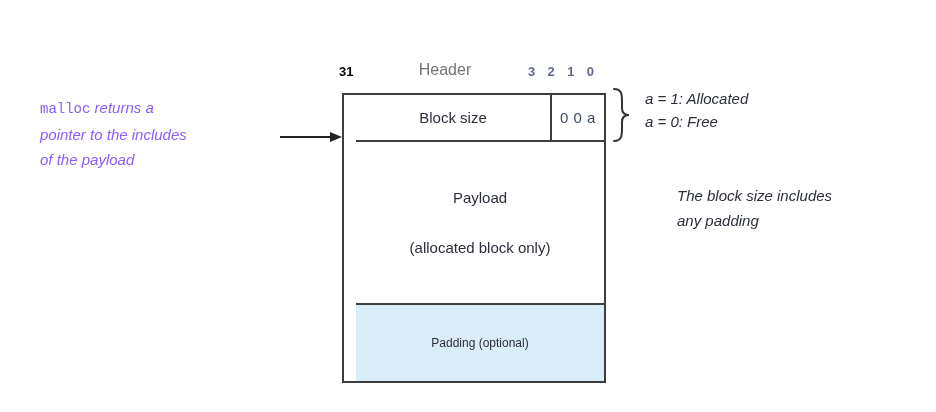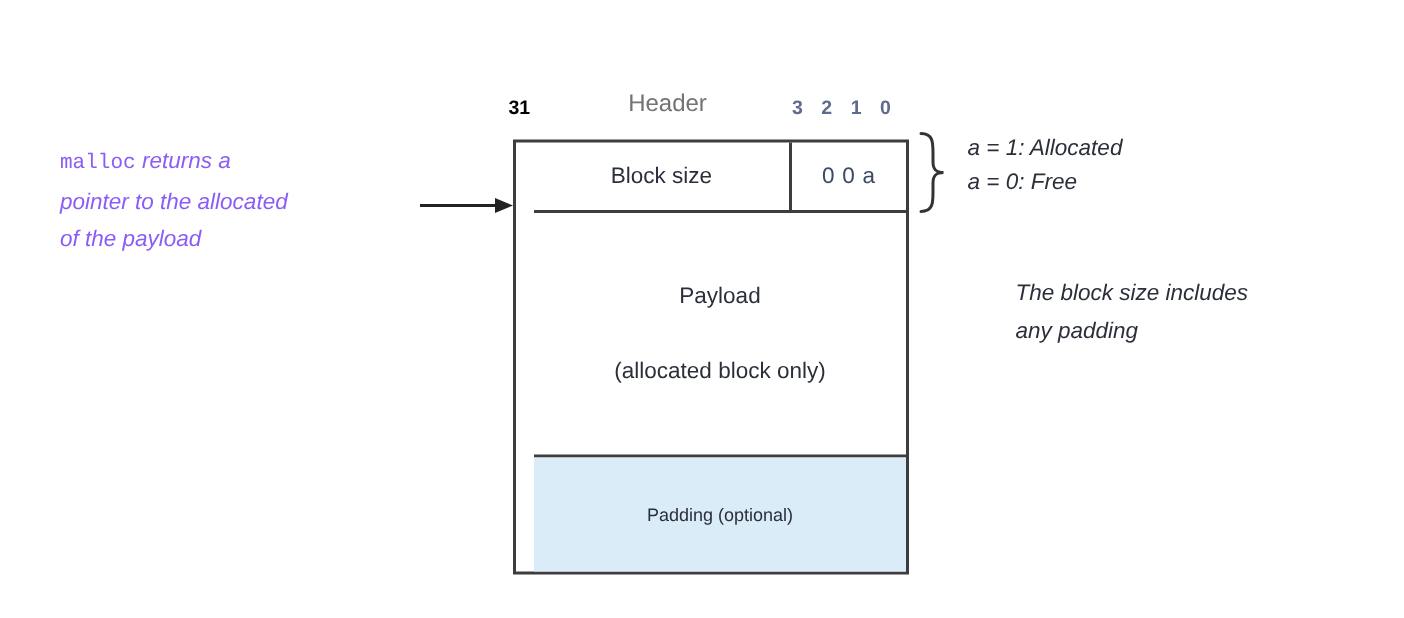--- a/index.html
+++ b/index.html
@@ -48,21 +48,21 @@
     border: 2px solid #3d3d3d; background: #ffffff;
     display: flex; flex-direction: column; padding-left: 12px;
   }
   .header-row { height: 47px; border-bottom: 2px solid #3d3d3d; display: flex; }
   .size-cell {
     flex: 1; border-right: 2px solid #3d3d3d;
     display: flex; align-items: center; justify-content: center;
     font-size: 15px; color: #2b2f3a;
   }
   .flags-cell {
-    width: 76px;
+    width: 52px;
     display: flex; align-items: center; justify-content: center;
     font-size: 15px; letter-spacing: 0.5px; color: #3c4a66;
   }
   .payload-row {
     height: 163px; border-bottom: 2px solid #3d3d3d; background: #ffffff;
     display: flex; flex-direction: column; align-items: center; justify-content: center;
     font-size: 15px; line-height: 22px; text-align: center; color: #2b2f3a; gap: 28px;
   }
   .padding-row {
     flex: 1; background: #d9ecf8;
@@ -85,21 +85,21 @@
     white-space: nowrap;
   }
 </style>
 </head>
 <body>
 
 <div class="canvas">
 
   <div class="left-note">
     <div><span class="code">malloc</span><span> returns a</span></div>
-    <div>pointer to the allocated</div>
+    <div>pointer to the includes</div>
     <div>of the payload</div>
   </div>
 
   <svg class="arrow-svg" width="64" height="14" viewBox="0 0 64 14">
     <line x1="1" y1="7" x2="52" y2="7" stroke="#222222" stroke-width="2"></line>
     <polygon points="51,2 63,7 51,12" fill="#222222"></polygon>
   </svg>
 
   <div class="bit31">31</div>
   <div class="hdr-label">Header</div>

